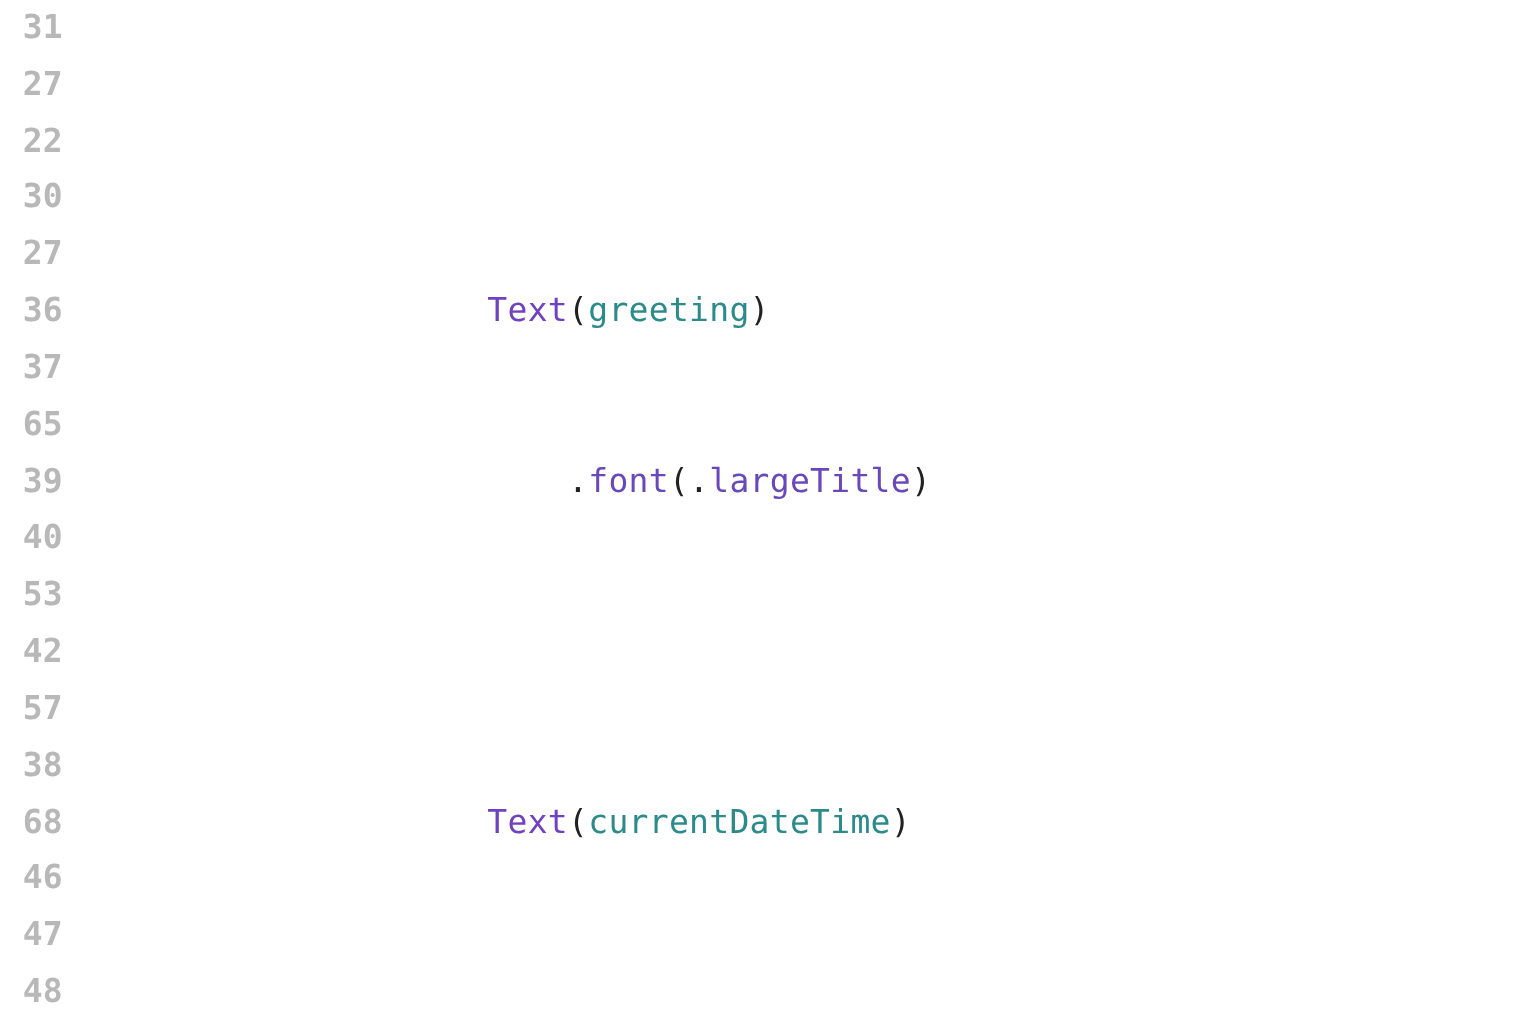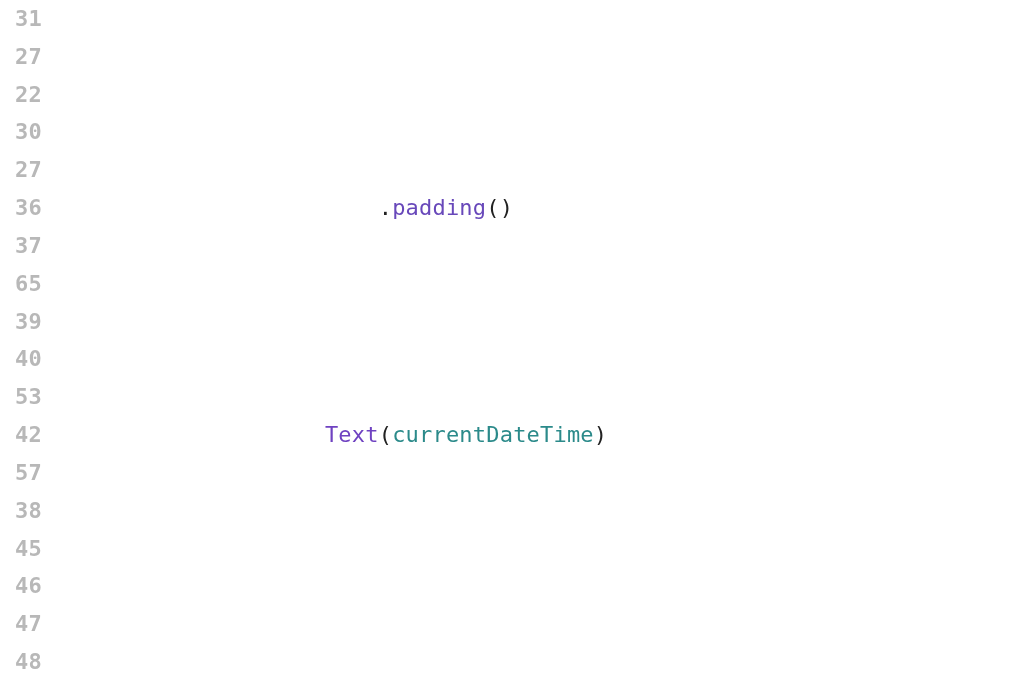--- a/index.html
+++ b/index.html
@@ -53,28 +53,29 @@
       <div class="line">27</div>
       <div class="line">36</div>
       <div class="line">37</div>
       <div class="line">65</div>
       <div class="line">39</div>
       <div class="line">40</div>
       <div class="line">53</div>
       <div class="line">42</div>
       <div class="line">57</div>
       <div class="line">38</div>
-      <div class="line">45</div>
+      <div class="line">68</div>
       <div class="line">46</div>
       <div class="line">47</div>
       <div class="line">48</div>
     </div>
   <div class="code">
     <span class="line"><span></span></span>
-    <span class="line"><span>                        </span><span class="tk-plain">.</span><span class="tk-member">padding</span><span class="tk-plain">()</span></span>
+    <span class="line"><span>                    </span><span class="tk-type">Text</span><span class="tk-plain">(</span><span class="tk-ident">greeting</span><span class="tk-plain">)</span></span>
+    <span class="line"><span>                        </span><span class="tk-plain">.</span><span class="tk-member">font</span><span class="tk-plain">(.</span><span class="tk-member">largeTitle</span><span class="tk-plain">)</span></span>
     <span class="line"><span></span></span>
     <span class="line"><span>                    </span><span class="tk-type">Text</span><span class="tk-plain">(</span><span class="tk-ident">currentDateTime</span><span class="tk-plain">)</span></span>
     
     
     
     
     
     
     
     

